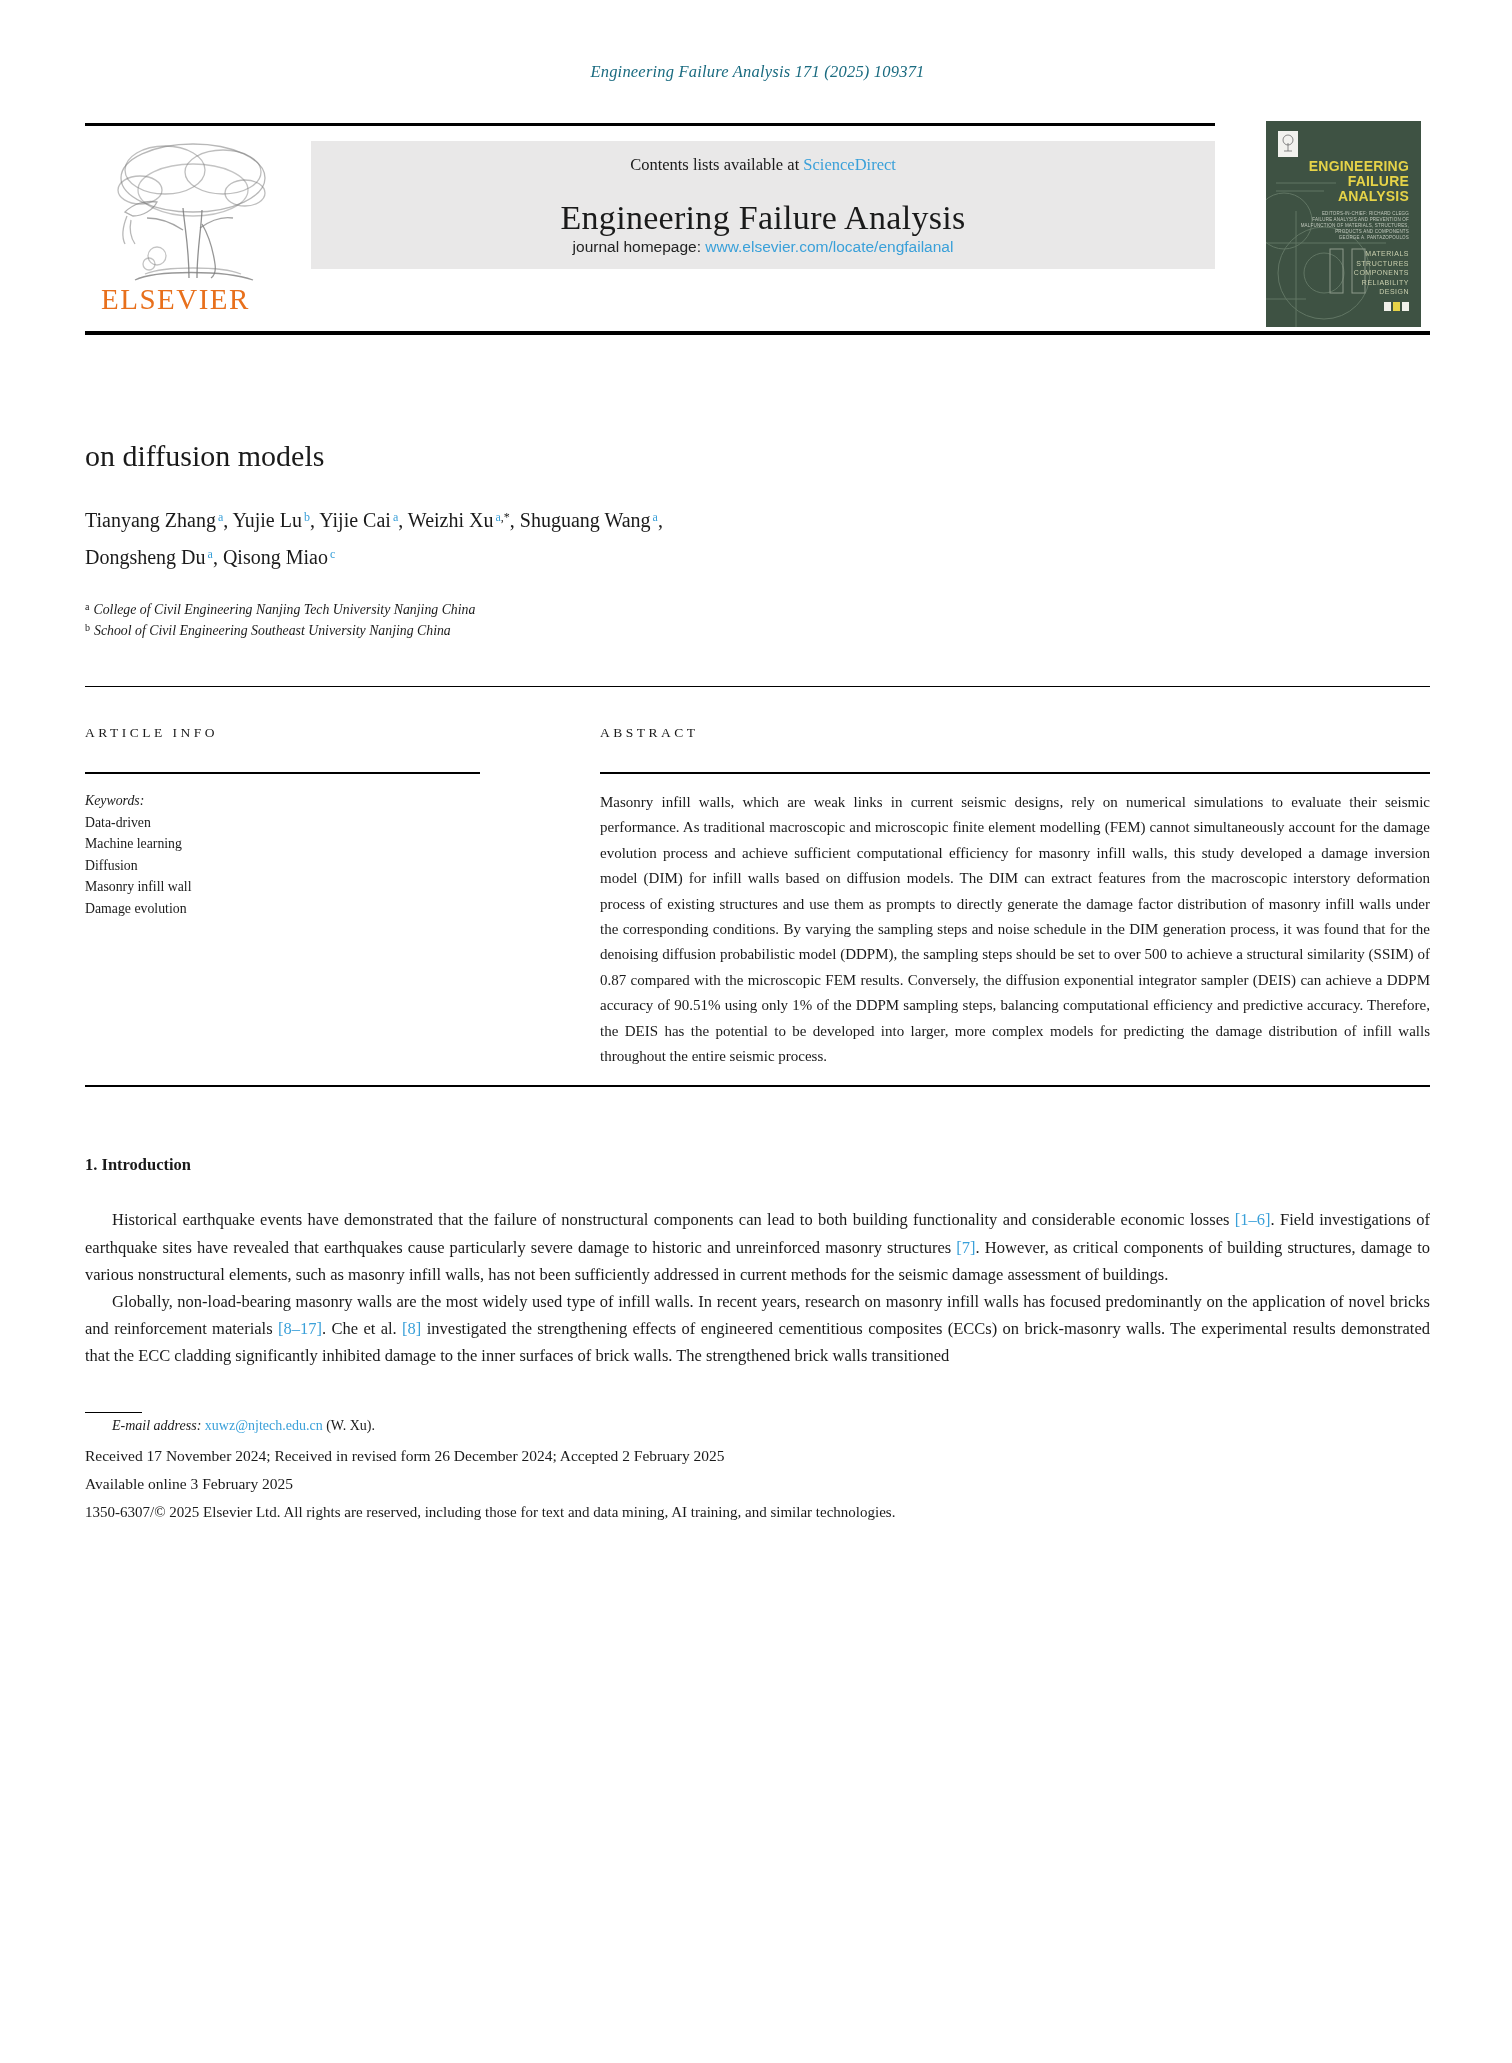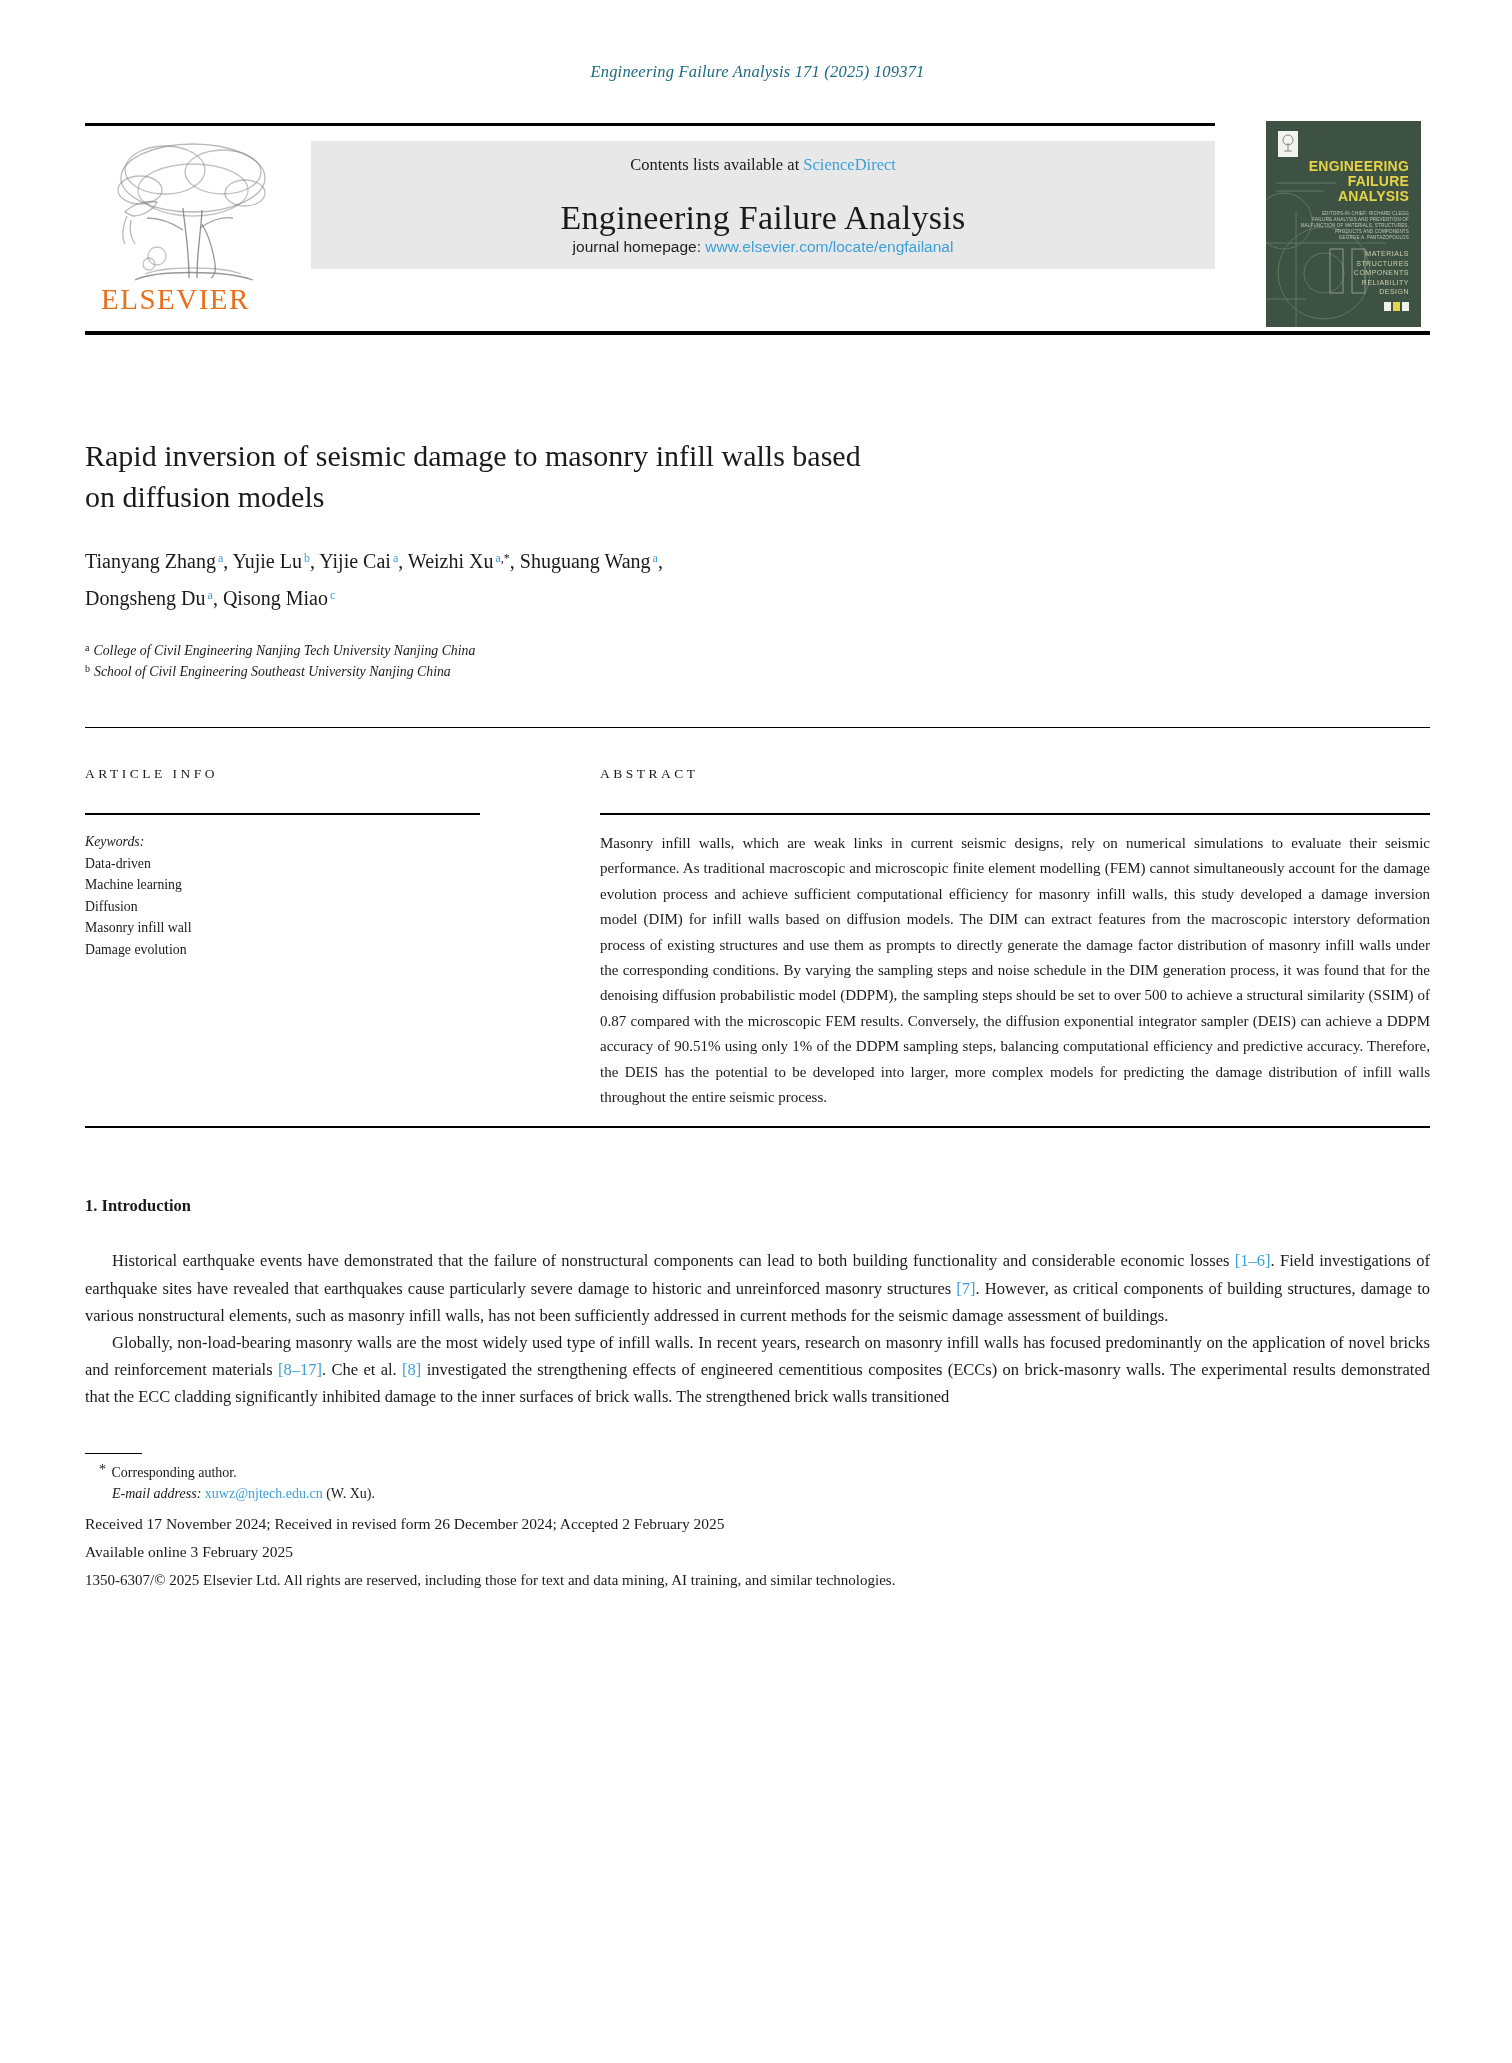--- a/index.html
+++ b/index.html
@@ -157,21 +157,20 @@
           <i></i>
           <i class="mid"></i>
           <i></i>
         </div>
     </div>
 
     <div class="mast-bottom-rule"></div>
   </div>
 
   <h1 class="article-title">
-    <div>Rapid inversion of seismic damage to masonry infill walls based</div>
     <div>on diffusion models</div>
   </h1>
 
   <div class="authors"><span>Tianyang Zhang</span><span class="seg-supb">a</span><span>, </span><span>Yujie Lu</span><span class="seg-supb">b</span><span>, </span><span>Yijie Cai</span><span class="seg-supb">a</span><span>, </span><span>Weizhi Xu</span><span class="seg-supb">a</span><span class="seg-supk">,*</span><span>, </span><span>Shuguang Wang</span><span class="seg-supb">a</span><span>,</span><br><span>Dongsheng Du</span><span class="seg-supb">a</span><span>, </span><span>Qisong Miao</span><span class="seg-supb">c</span></div>
 
   <div class="affiliations">
     <div><span class="aff-sup">a</span><span>College of Civil Engineering Nanjing Tech University Nanjing China</span></div>
     <div><span class="aff-sup">b</span><span>School of Civil Engineering Southeast University Nanjing China</span></div>
   </div>
 
@@ -198,21 +197,20 @@
   </div>
 
   <div class="rule-abs"></div>
 
   <h2 class="sec-head">1.  Introduction</h2>
 
   <p class="body-para"><span>Historical earthquake events have demonstrated that the failure of nonstructural components can lead to both building functionality and considerable economic losses </span><span class="seg-b">[1–6]</span><span>. Field investigations of earthquake sites have revealed that earthquakes cause particularly severe damage to historic and unreinforced masonry structures </span><span class="seg-b">[7]</span><span>. However, as critical components of building structures, damage to various nonstructural elements, such as masonry infill walls, has not been sufficiently addressed in current methods for the seismic damage assessment of buildings.</span></p>
   <p class="body-para"><span>Globally, non-load-bearing masonry walls are the most widely used type of infill walls. In recent years, research on masonry infill walls has focused predominantly on the application of novel bricks and reinforcement materials </span><span class="seg-b">[8–17]</span><span>. Che et al. </span><span class="seg-b">[8]</span><span> investigated the strengthening effects of engineered cementitious composites (ECCs) on brick-masonry walls. The experimental results demonstrated that the ECC cladding significantly inhibited damage to the inner surfaces of brick walls. The strengthened brick walls transitioned</span></p>
 
   <div class="fn-rule"></div>
-  <div class="fn-line1"><span class="seg-fnstar">*</span><span> Corresponding author.</span></div>
   <div class="fn-line2"><span class="seg-i">E-mail address:</span><span> </span><span class="seg-b">xuwz@njtech.edu.cn</span><span> (W. Xu).</span></div>
 
   <div class="meta">
     <div>Received 17 November 2024; Received in revised form 26 December 2024; Accepted 2 February 2025</div>
     <div>Available online 3 February 2025</div>
     <div class="issn">1350-6307/© 2025 Elsevier Ltd. All rights are reserved, including those for text and data mining, AI training, and similar technologies.</div>
   </div>
 
 </div>
 

